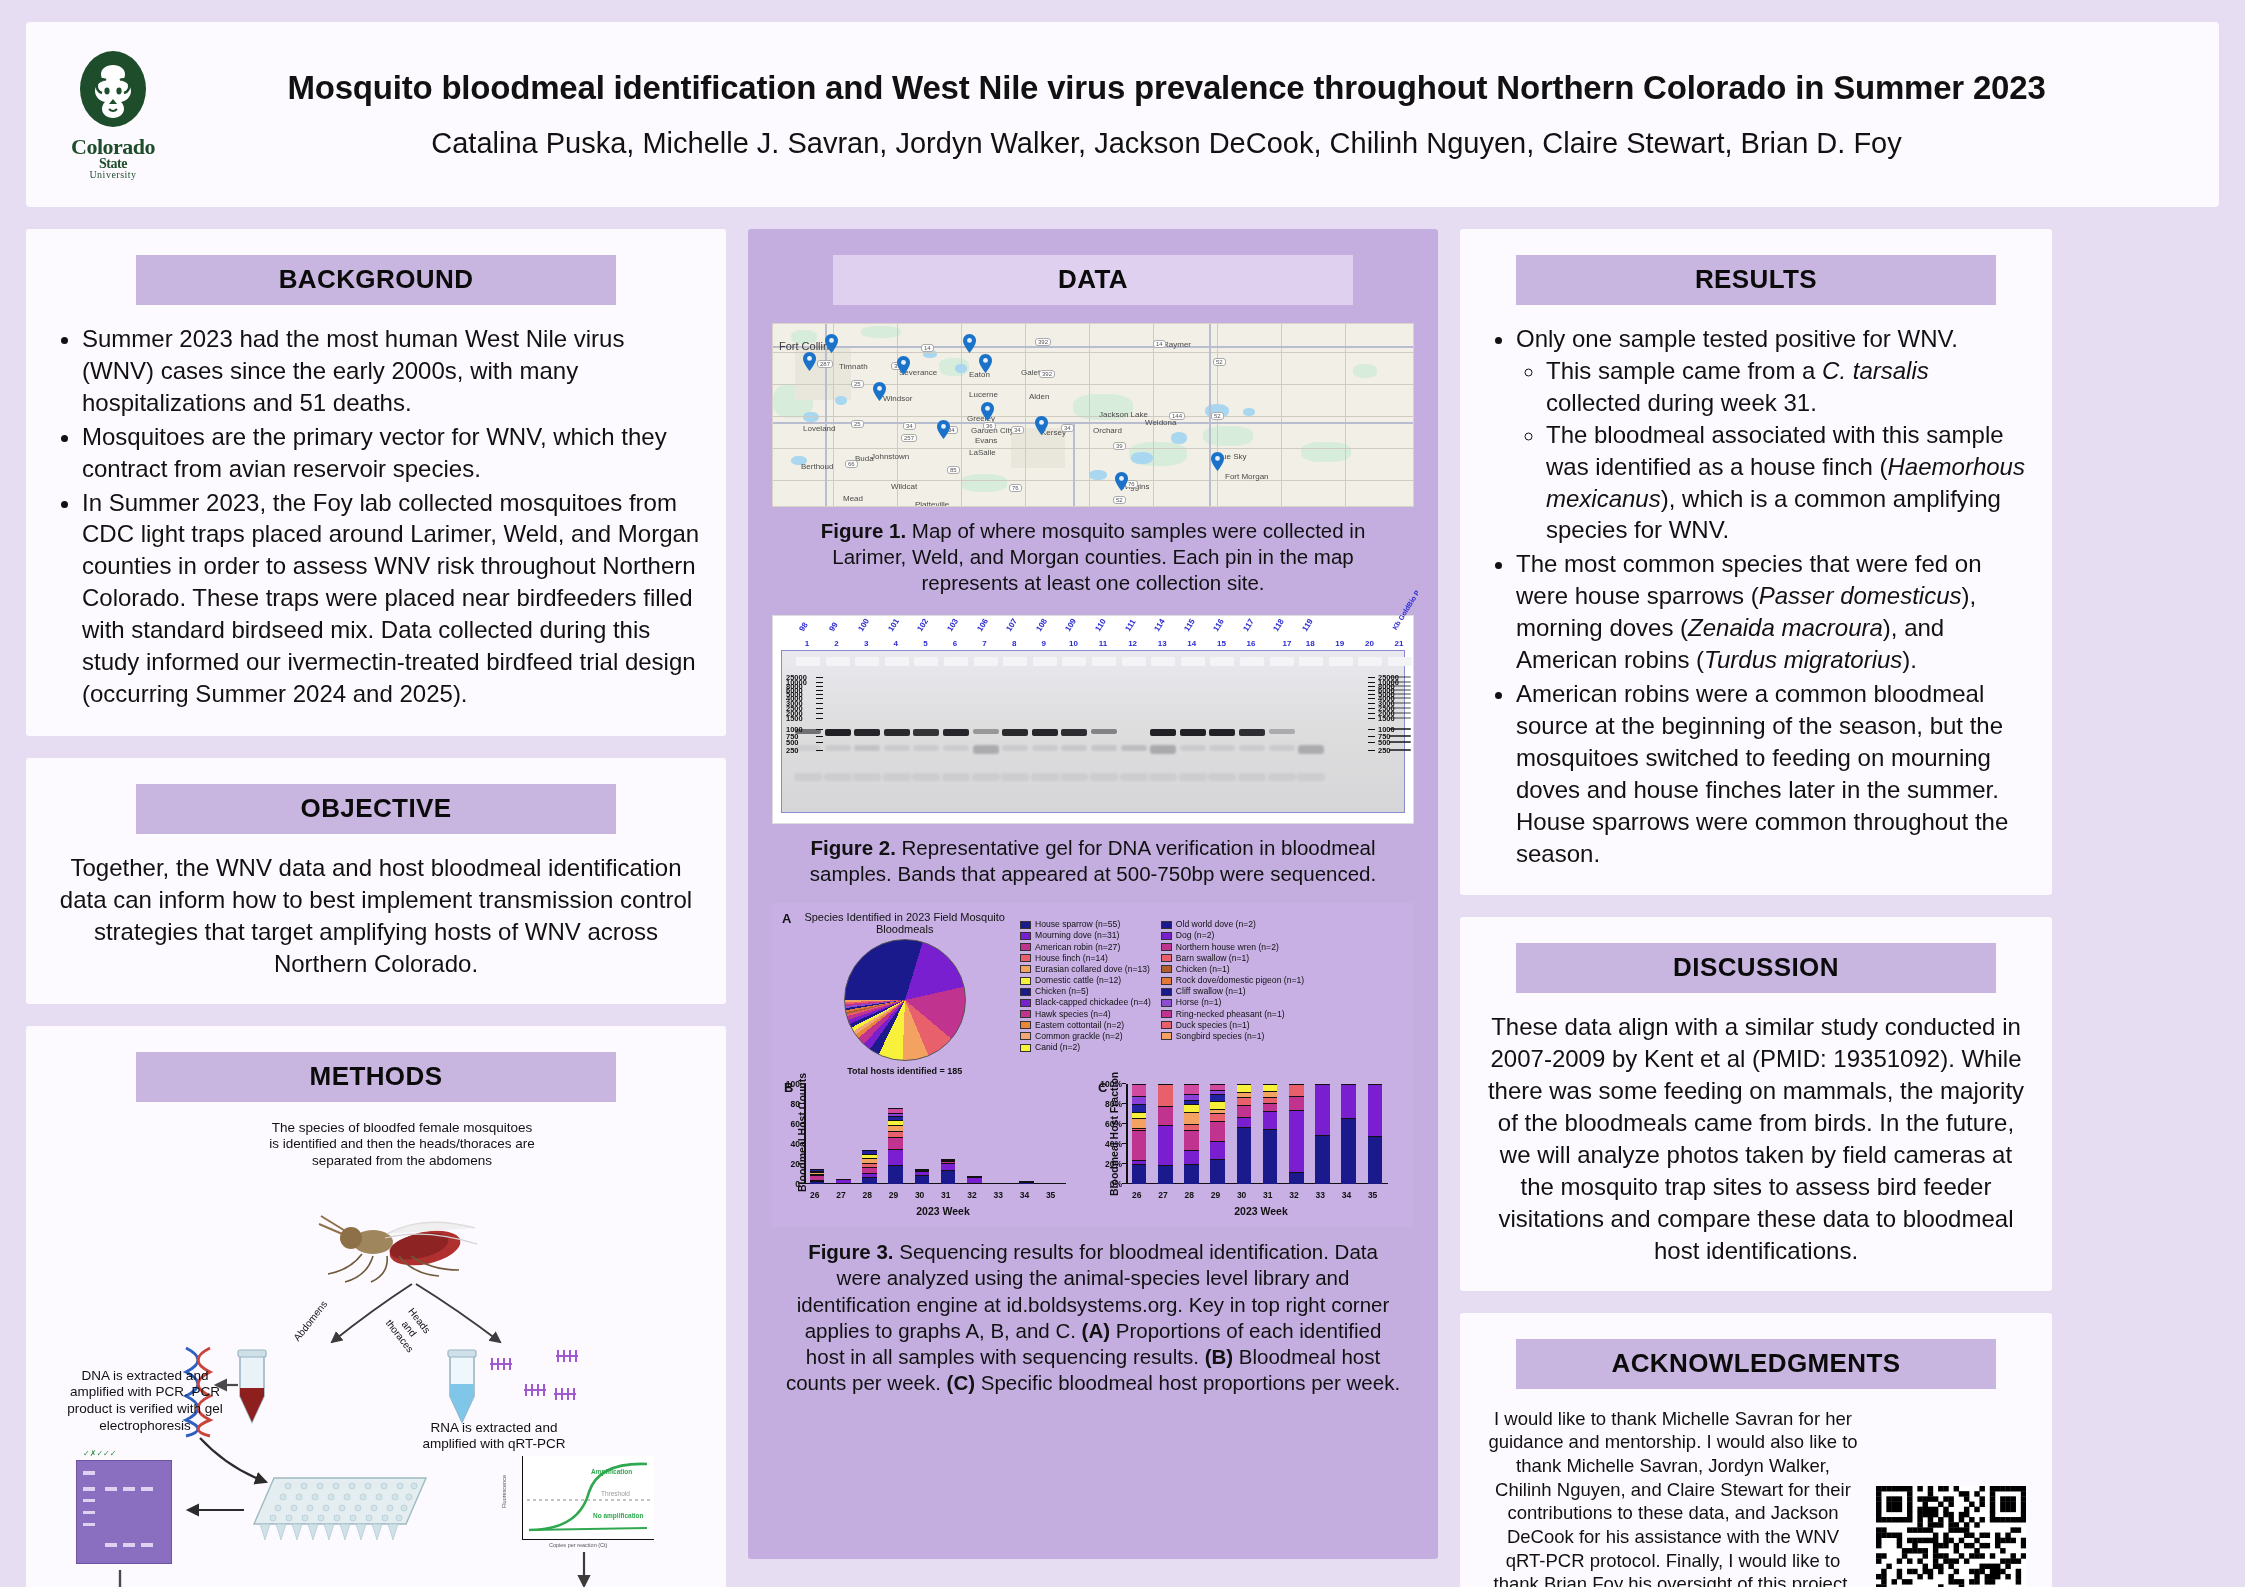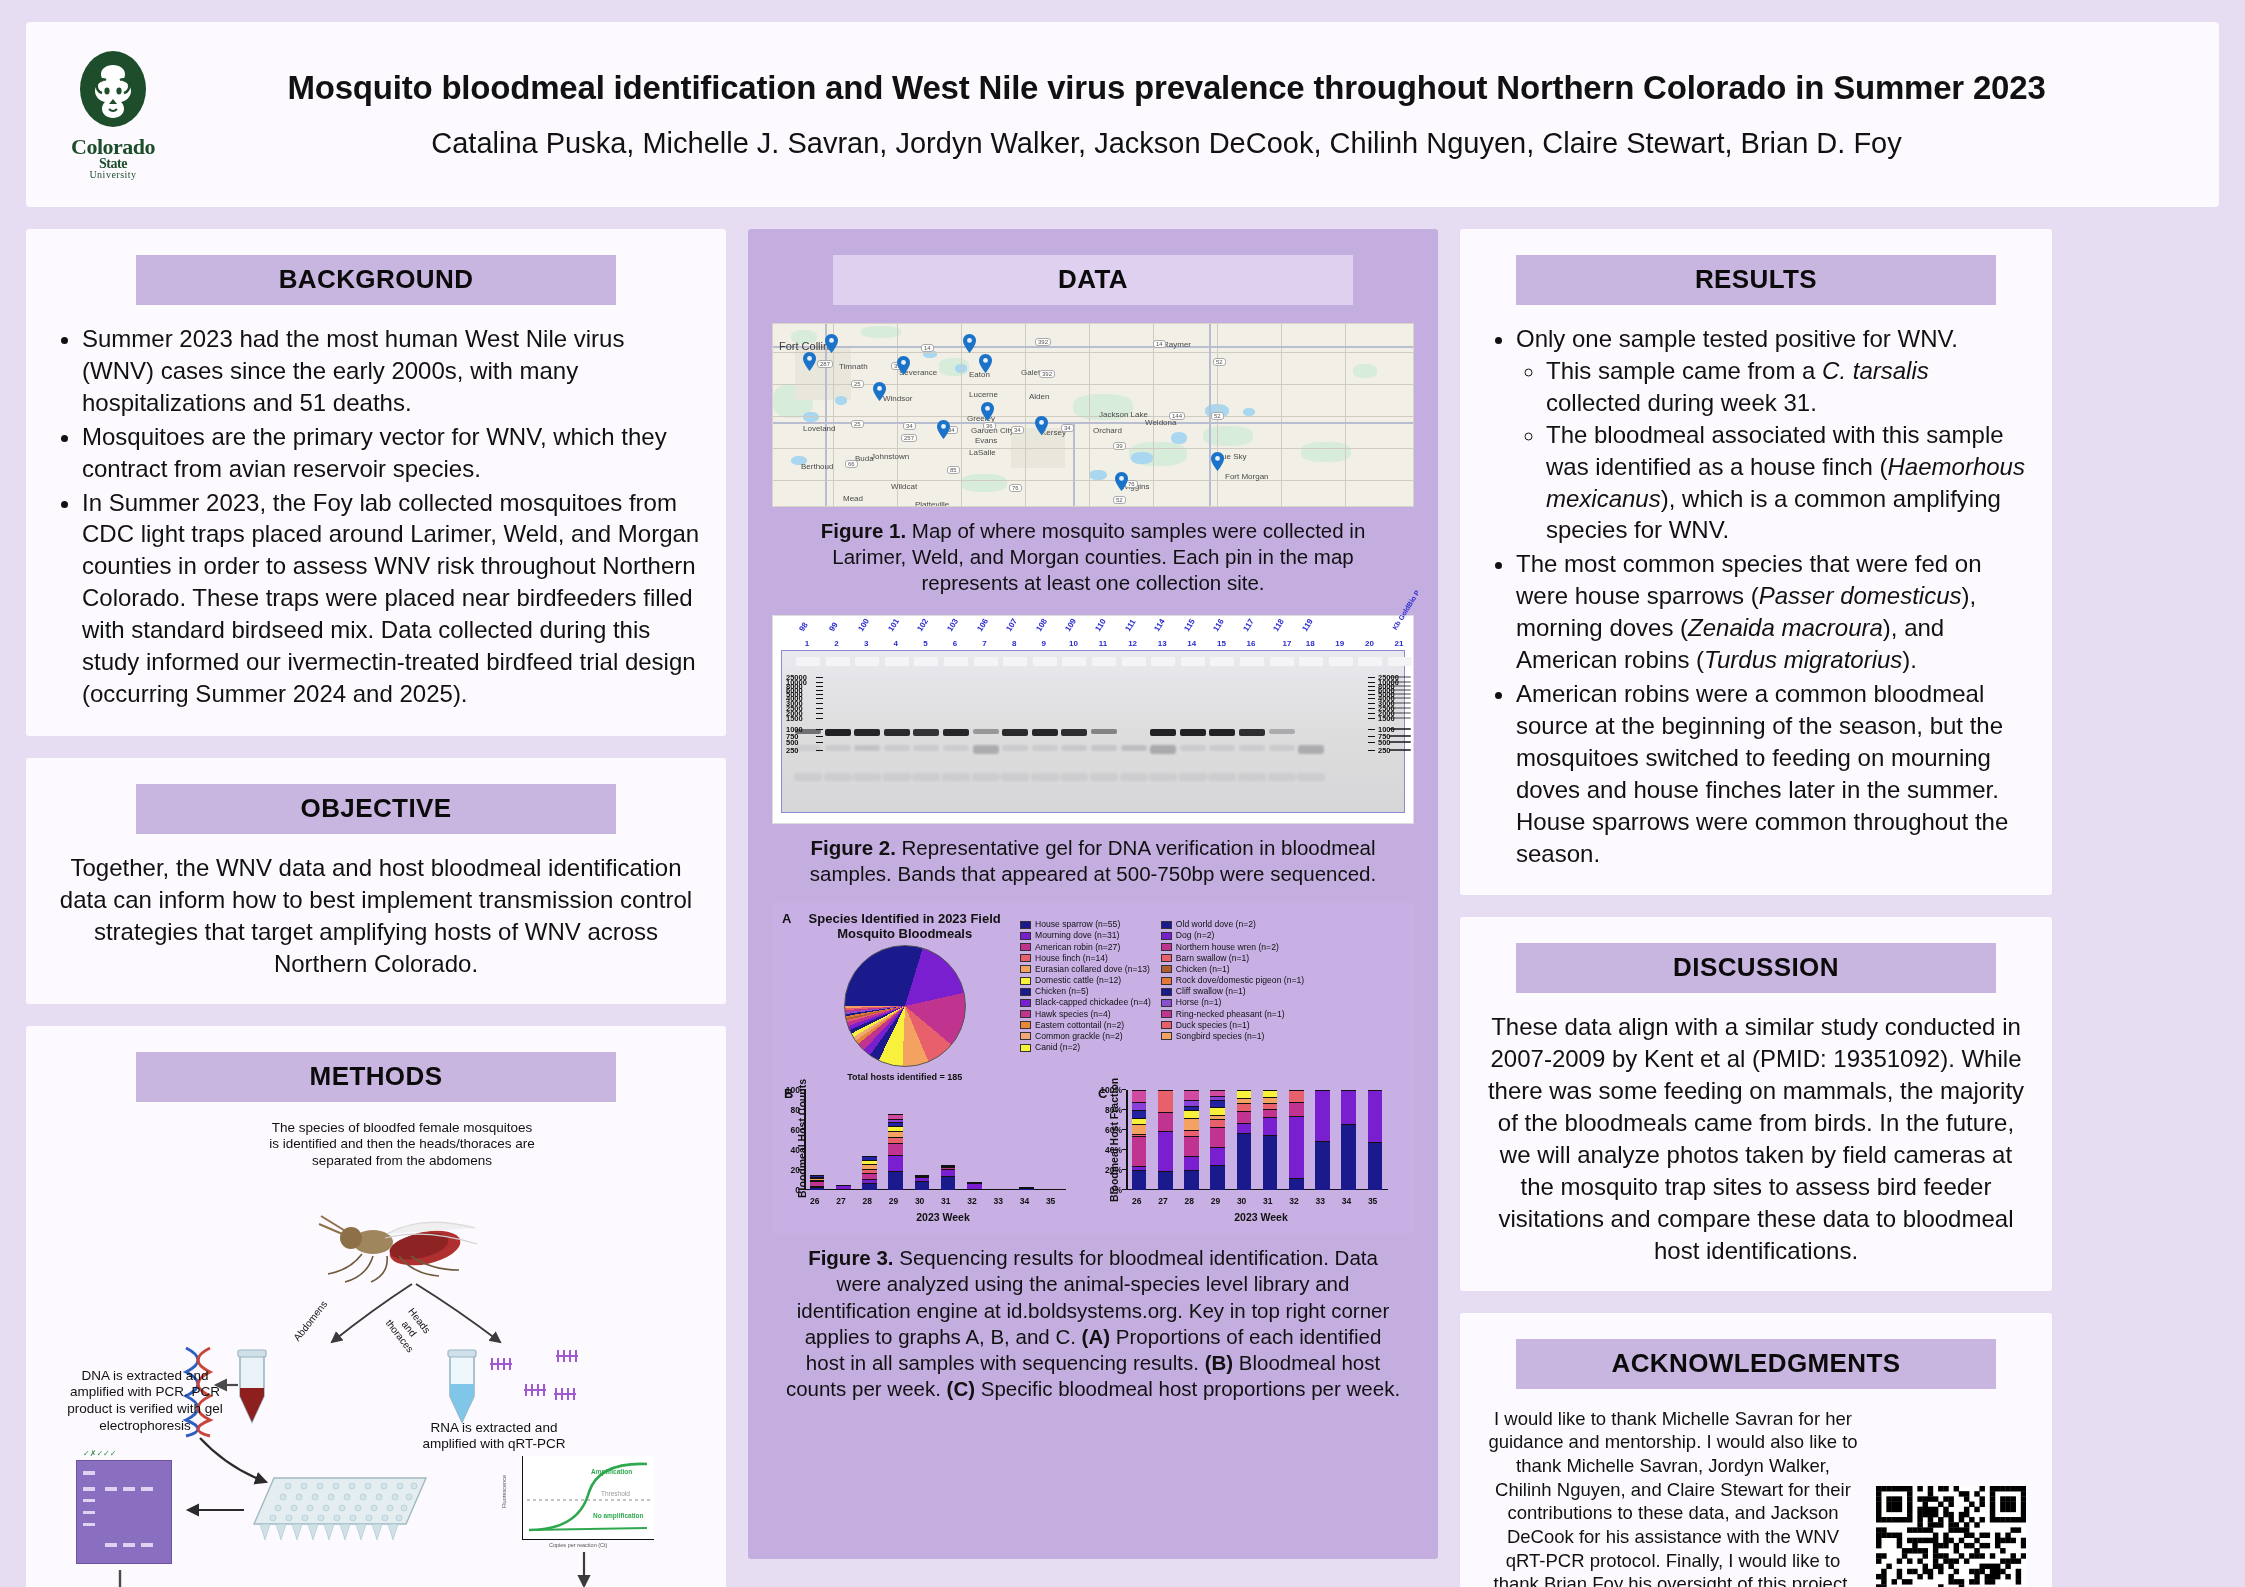--- a/index.html
+++ b/index.html
@@ -77,21 +77,21 @@
   .gel-img { position:relative; height:163px; background: linear-gradient(180deg,#e9e9ef 0%, #dededf 45%, #d6d6d8 100%); border:1px solid #8a8ad0; }
   .gel-well { position:absolute; top:6px; height:9px; background:#f4f4f6; border-radius:1px; }
   .gel-band { position:absolute; background:#16161a; border-radius:2px; }
   .gel-smear { position:absolute; background:rgba(60,60,70,0.35); border-radius:3px; filter: blur(1px); }
   .gel-mk { position:absolute; font-size:7.5px; color:#111; font-weight:bold; }
   .gel-tick { position:absolute; height:1.5px; background:#111; }
 
   
   .fig3 { background:#c8b0e4; padding:8px 10px 10px 10px; }
   .f3-panel-letter { font-weight:bold; font-size:13px; color:#111; }
-  .pie-title { text-align:center; font-size:13px; font-weight:bold; color:#111; margin-bottom:2px; }
+  .pie-title { text-align:center; font-size:11px; font-weight:normal; color:#111; margin-bottom:2px; }
   .pie-row { display:flex; gap:6px; align-items:flex-start; }
   .pie-col { width:232px; }
   .pie { width:122px; height:122px; border-radius:50%; margin:4px auto 0 auto; }
   .pie-total { text-align:center; font-size:9px; font-weight:bold; color:#111; margin-top:5px; }
   .legend-col { display:flex; gap:10px; flex:1; padding-top:8px;}
   .legend-list { font-size:8.6px; line-height:1.30; color:#111; }
   .legend-item { display:flex; align-items:center; gap:4px; white-space:nowrap; }
   .swatch { width:11px; height:8px; border:0.6px solid #333; flex:0 0 11px; }
 
   .charts-row { display:flex; gap:14px; margin-top:4px; }

